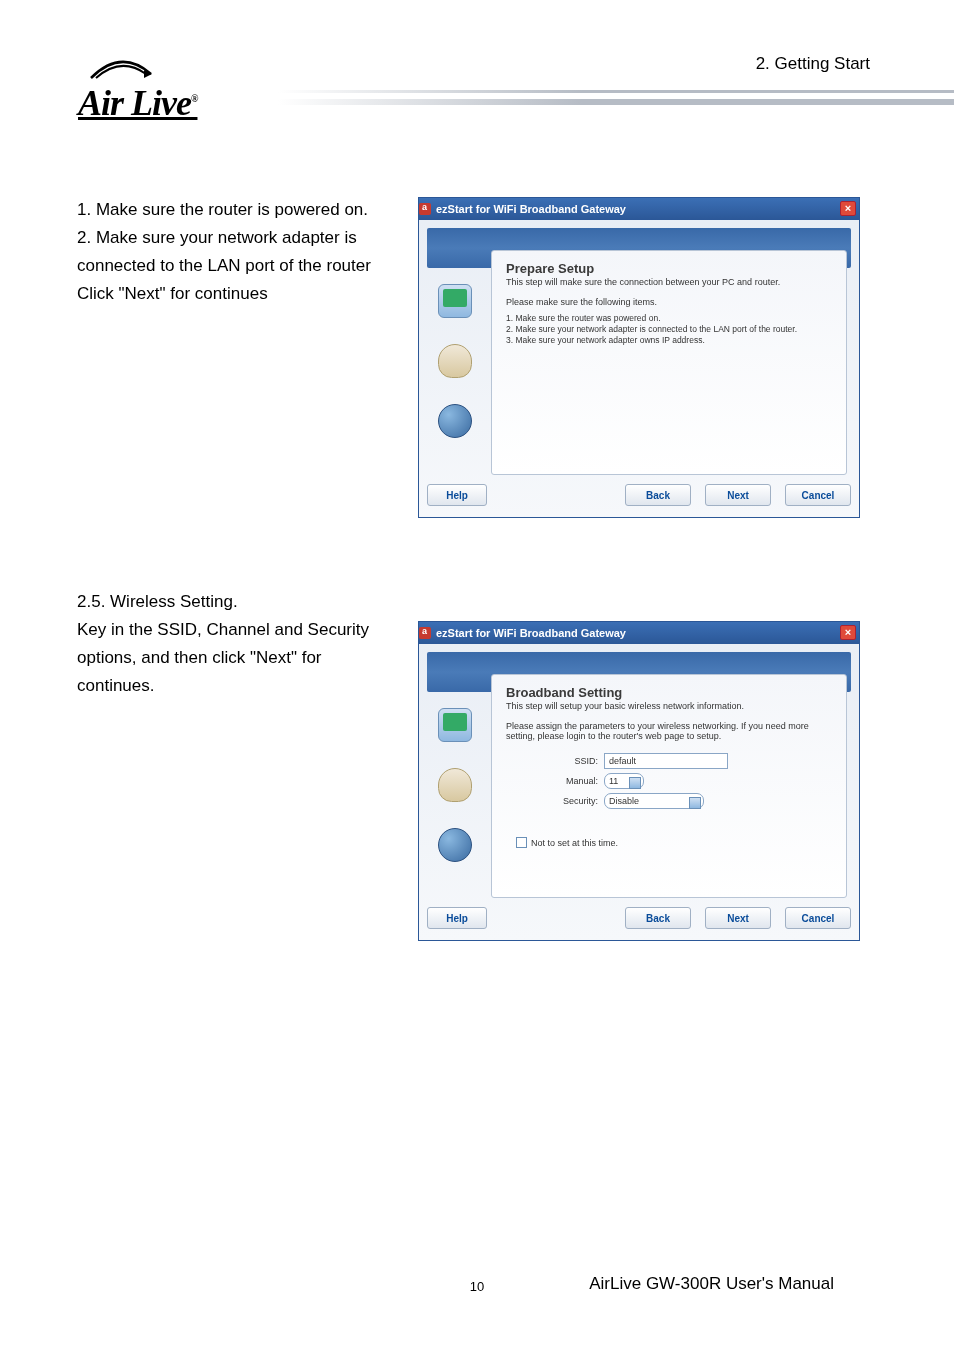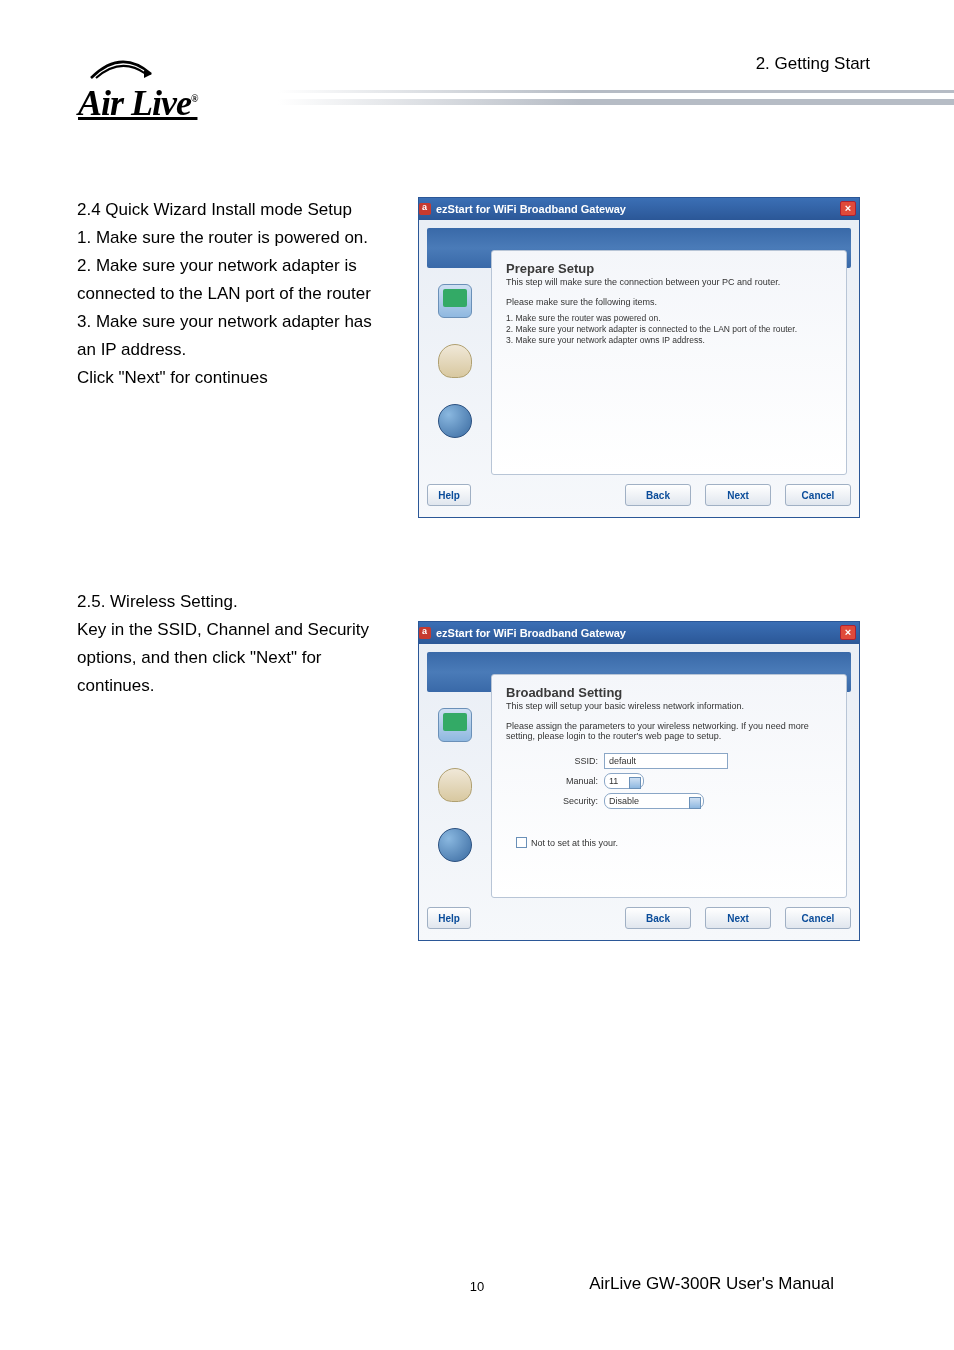--- a/index.html
+++ b/index.html
@@ -254,21 +254,21 @@
     border: 1px solid #a0b0c4;
     border-radius: 3px;
     font-size: 10px;
     font-weight: bold;
     color: #0a4c9a;
     display: inline-flex;
     align-items: center;
     justify-content: center;
     cursor: pointer;
   }
-  .btn-help { width: 44px; margin-right: auto; }
+  .btn-help { width: 60px; margin-right: auto; }
   .btn-std { width: 66px; margin-left: 14px; }
 
   .footer-page {
     position: absolute;
     bottom: 56px;
     left: 0;
     width: 100%;
     text-align: center;
     font-size: 13px;
   }
@@ -293,24 +293,22 @@
     <span>Air Live</span><span class="logo-reg">®</span>
   </div>
 </div>
 <div class="header-right">2. Getting Start</div>
 <div class="header-line-wrap">
   <div class="header-line1"></div>
   <div class="header-line2"></div>
 </div>
 
 <div class="left1">
-  <div>2.4  Quick Wizard Install mode Setup</div>
   <div>1. Make sure the router is powered on.</div>
   <div>2. Make sure your network adapter is connected to the LAN port of the router</div>
-  <div>3. Make sure your network adapter has an IP address.</div>
   <div>Click "Next" for continues</div>
 </div>
 
 <div class="dialog dlg1">
   <div class="titlebar">
     <span class="ticon"></span>
     <span>ezStart for WiFi Broadband Gateway</span>
     <span class="closebox">×</span>
   </div>
   <div class="dlg-body">
@@ -366,21 +364,21 @@
       <div class="form-row">
         <span class="lbl">Manual:</span>
         <span class="inp sel" style="width:40px">11</span>
       </div>
       <div class="form-row">
         <span class="lbl">Security:</span>
         <span class="inp sel" style="width:100px">Disable</span>
       </div>
       <div class="chk-row">
         <span class="chk"></span>
-        <span>Not to set at this your.</span>
+        <span>Not to set at this time.</span>
       </div>
     </div>
     <div class="btnbar">
       <div class="btn btn-help">Help</div>
       <div class="btn btn-std">Back</div>
       <div class="btn btn-std">Next</div>
       <div class="btn btn-std">Cancel</div>
     </div>
   </div>
 </div>

